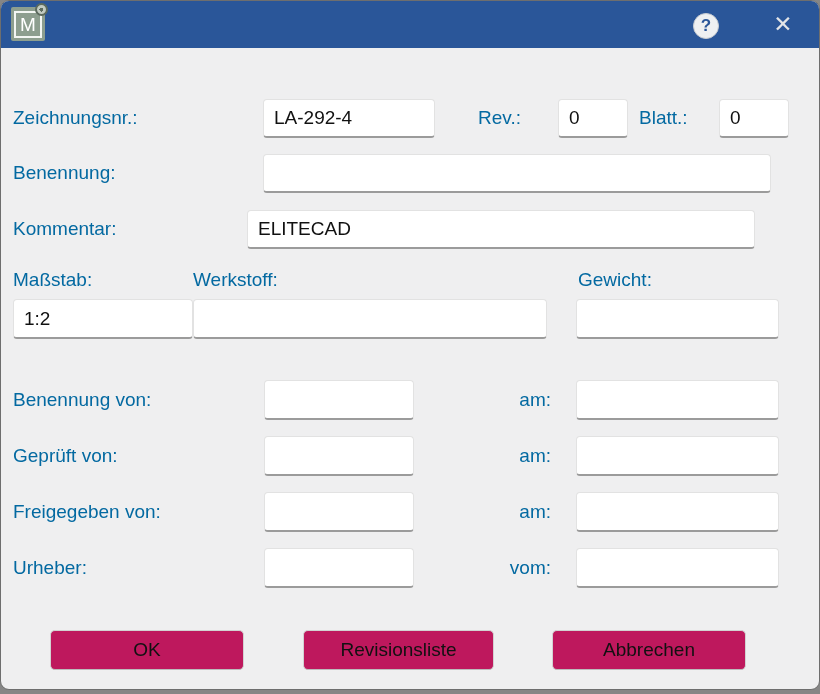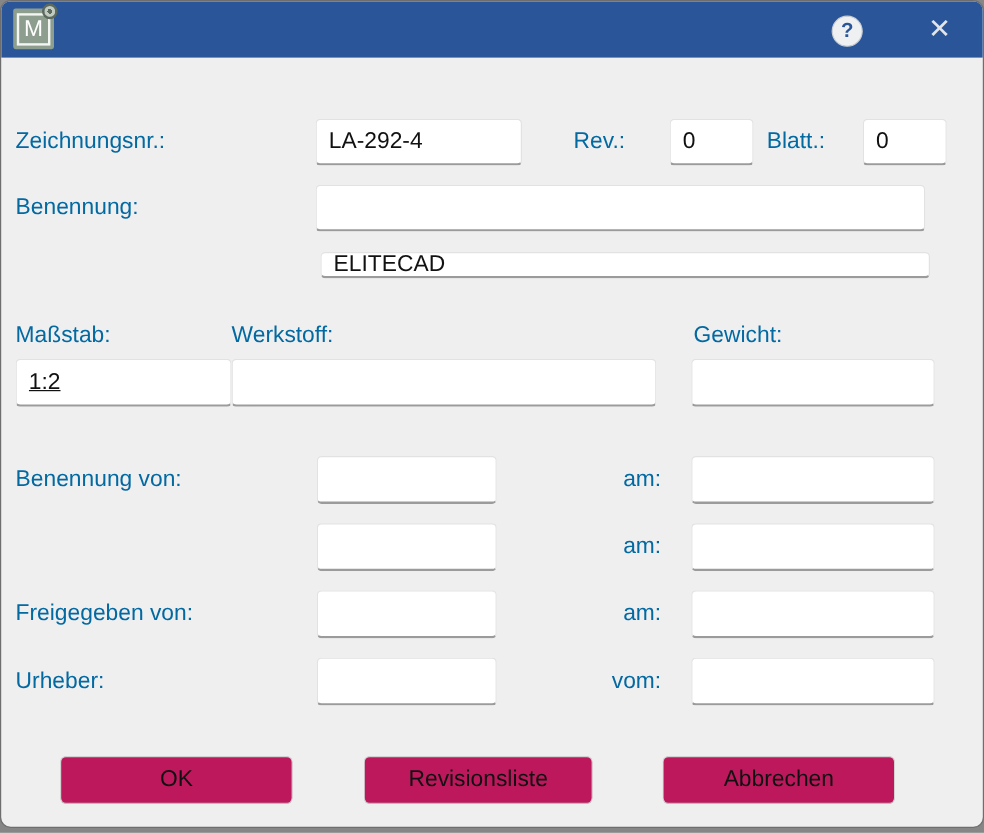--- a/index.html
+++ b/index.html
@@ -121,34 +121,36 @@
   <div class="lbl" style="left:12px;top:106px;">Zeichnungsnr.:</div>
   <input class="inp" style="left: 262px; top: 98px; width: 172px; height: 39px;" value="LA-292-4">
   <div class="lbl" style="left:477px;top:106px;">Rev.:</div>
   <input class="inp" style="left: 557px; top: 98px; width: 70px; height: 39px;" value="0">
   <div class="lbl" style="left:638px;top:106px;">Blatt.:</div>
   <input class="inp" style="left: 718px; top: 98px; width: 70px; height: 39px;" value="0">
 
   <div class="lbl" style="left:12px;top:161px;">Benennung:</div>
   <input class="inp" style="left: 262px; top: 153px; width: 508px; height: 39px;" value="">
 
-  <input class="inp" style="left: 266px; top: 209px; width: 508px; height: 22px;" value="ELITECAD">
+  <div class="lbl" style="left:12px;top:217px;">Kommentar:</div>
+  <input class="inp" style="left: 246px; top: 209px; width: 508px; height: 39px;" value="ELITECAD">
 
   <div class="lbl" style="left:12px;top:268px;">Maßstab:</div>
   <div class="lbl" style="left:192px;top:268px;">Werkstoff:</div>
   <div class="lbl" style="left:577px;top:268px;">Gewicht:</div>
-  <input class="inp" style="left: 12px; top: 298px; width: 180px; height: 40px; text-decoration: underline;" value="1:2">
+  <input class="inp" style="left: 12px; top: 298px; width: 180px; height: 40px;" value="1:2">
   <input class="inp" style="left: 192px; top: 298px; width: 354px; height: 40px;" value="">
   <input class="inp" style="left: 575px; top: 298px; width: 203px; height: 40px;" value="">
 
   <div class="lbl" style="left:12px;top:388px;">Benennung von:</div>
   <input class="inp" style="left: 263px; top: 379px; width: 150px; height: 40px;" value="">
   <div class="lbl" style="left:450px;top:388px;width:100px;text-align:right;">am:</div>
   <input class="inp" style="left: 575px; top: 379px; width: 203px; height: 40px;" value="">
 
+  <div class="lbl" style="left:12px;top:444px;">Geprüft von:</div>
   <input class="inp" style="left: 263px; top: 435px; width: 150px; height: 40px;" value="">
   <div class="lbl" style="left:450px;top:444px;width:100px;text-align:right;">am:</div>
   <input class="inp" style="left: 575px; top: 435px; width: 203px; height: 40px;" value="">
 
   <div class="lbl" style="left:12px;top:500px;">Freigegeben von:</div>
   <input class="inp" style="left: 263px; top: 491px; width: 150px; height: 40px;" value="">
   <div class="lbl" style="left:450px;top:500px;width:100px;text-align:right;">am:</div>
   <input class="inp" style="left: 575px; top: 491px; width: 203px; height: 40px;" value="">
 
   <div class="lbl" style="left:12px;top:556px;">Urheber:</div>

